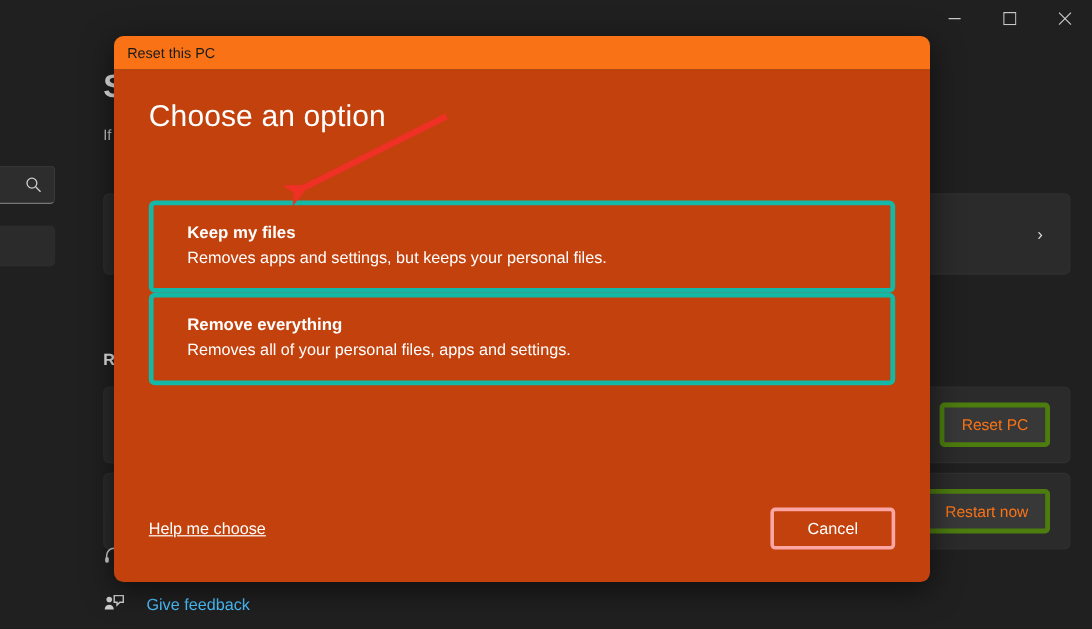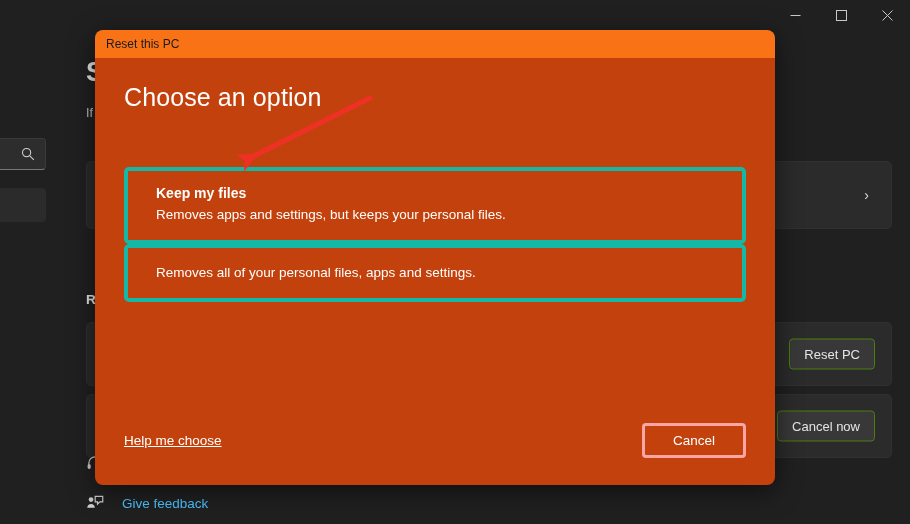--- a/index.html
+++ b/index.html
@@ -148,23 +148,23 @@
     color: #dcdcdc;
     font-size: 14px;
     line-height: 1;
   }
   .card-button {
     position: absolute;
     right: 16px;
     top: 50%;
     transform: translateY(-50%);
     background: #383838;
-    border: 1px solid #4d7c0f;
+    border: 4px solid #4d7c0f;
     border-radius: 4px;
-    color: #e5e5e5;
+    color: #f97316;
     font-size: 13px;
     padding: 7px 14px;
     white-space: nowrap;
   }
 
   
   #help-row {
     position: absolute;
     left: 26px;
     bottom: 52px;
@@ -326,21 +326,21 @@
 
     <div class="settings-card" id="card-recovery">
       <div class="card-chevron">›</div>
     </div>
 
     <div class="settings-card" id="card-reset">
       <button class="card-button">Reset PC</button>
     </div>
 
     <div class="settings-card" id="card-restart">
-      <button class="card-button">Cancel now</button>
+      <button class="card-button">Restart now</button>
     </div>
 
     <div id="help-row">
       <svg class="rowicon" viewBox="0 0 20 20" fill="none">
         <path d="M3.2 12.5V10a6.8 6.8 0 0 1 13.6 0v2.5" stroke="#d0d0d0" stroke-width="1.4"></path>
         <rect x="1.8" y="11.4" width="3.4" height="5.2" rx="1.5" fill="#d0d0d0"></rect>
         <rect x="14.8" y="11.4" width="3.4" height="5.2" rx="1.5" fill="#d0d0d0"></rect>
       </svg>
     </div>
 
@@ -363,20 +363,21 @@
 
   <div id="dialog-body">
     <div id="dialog-heading">Choose an option</div>
 
     <div class="option-list">
       <div class="option">
         <div class="option-title">Keep my files</div>
         <div class="option-desc">Removes apps and settings, but keeps your personal files.</div>
       </div>
       <div class="option">
+        <div class="option-title">Remove everything</div>
         <div class="option-desc">Removes all of your personal files, apps and settings.</div>
       </div>
     </div>
 
     <div id="dialog-footer">
       <a id="help-me-choose">Help me choose</a>
       <button id="cancel-button">Cancel</button>
     </div>
   </div>
 </div>

